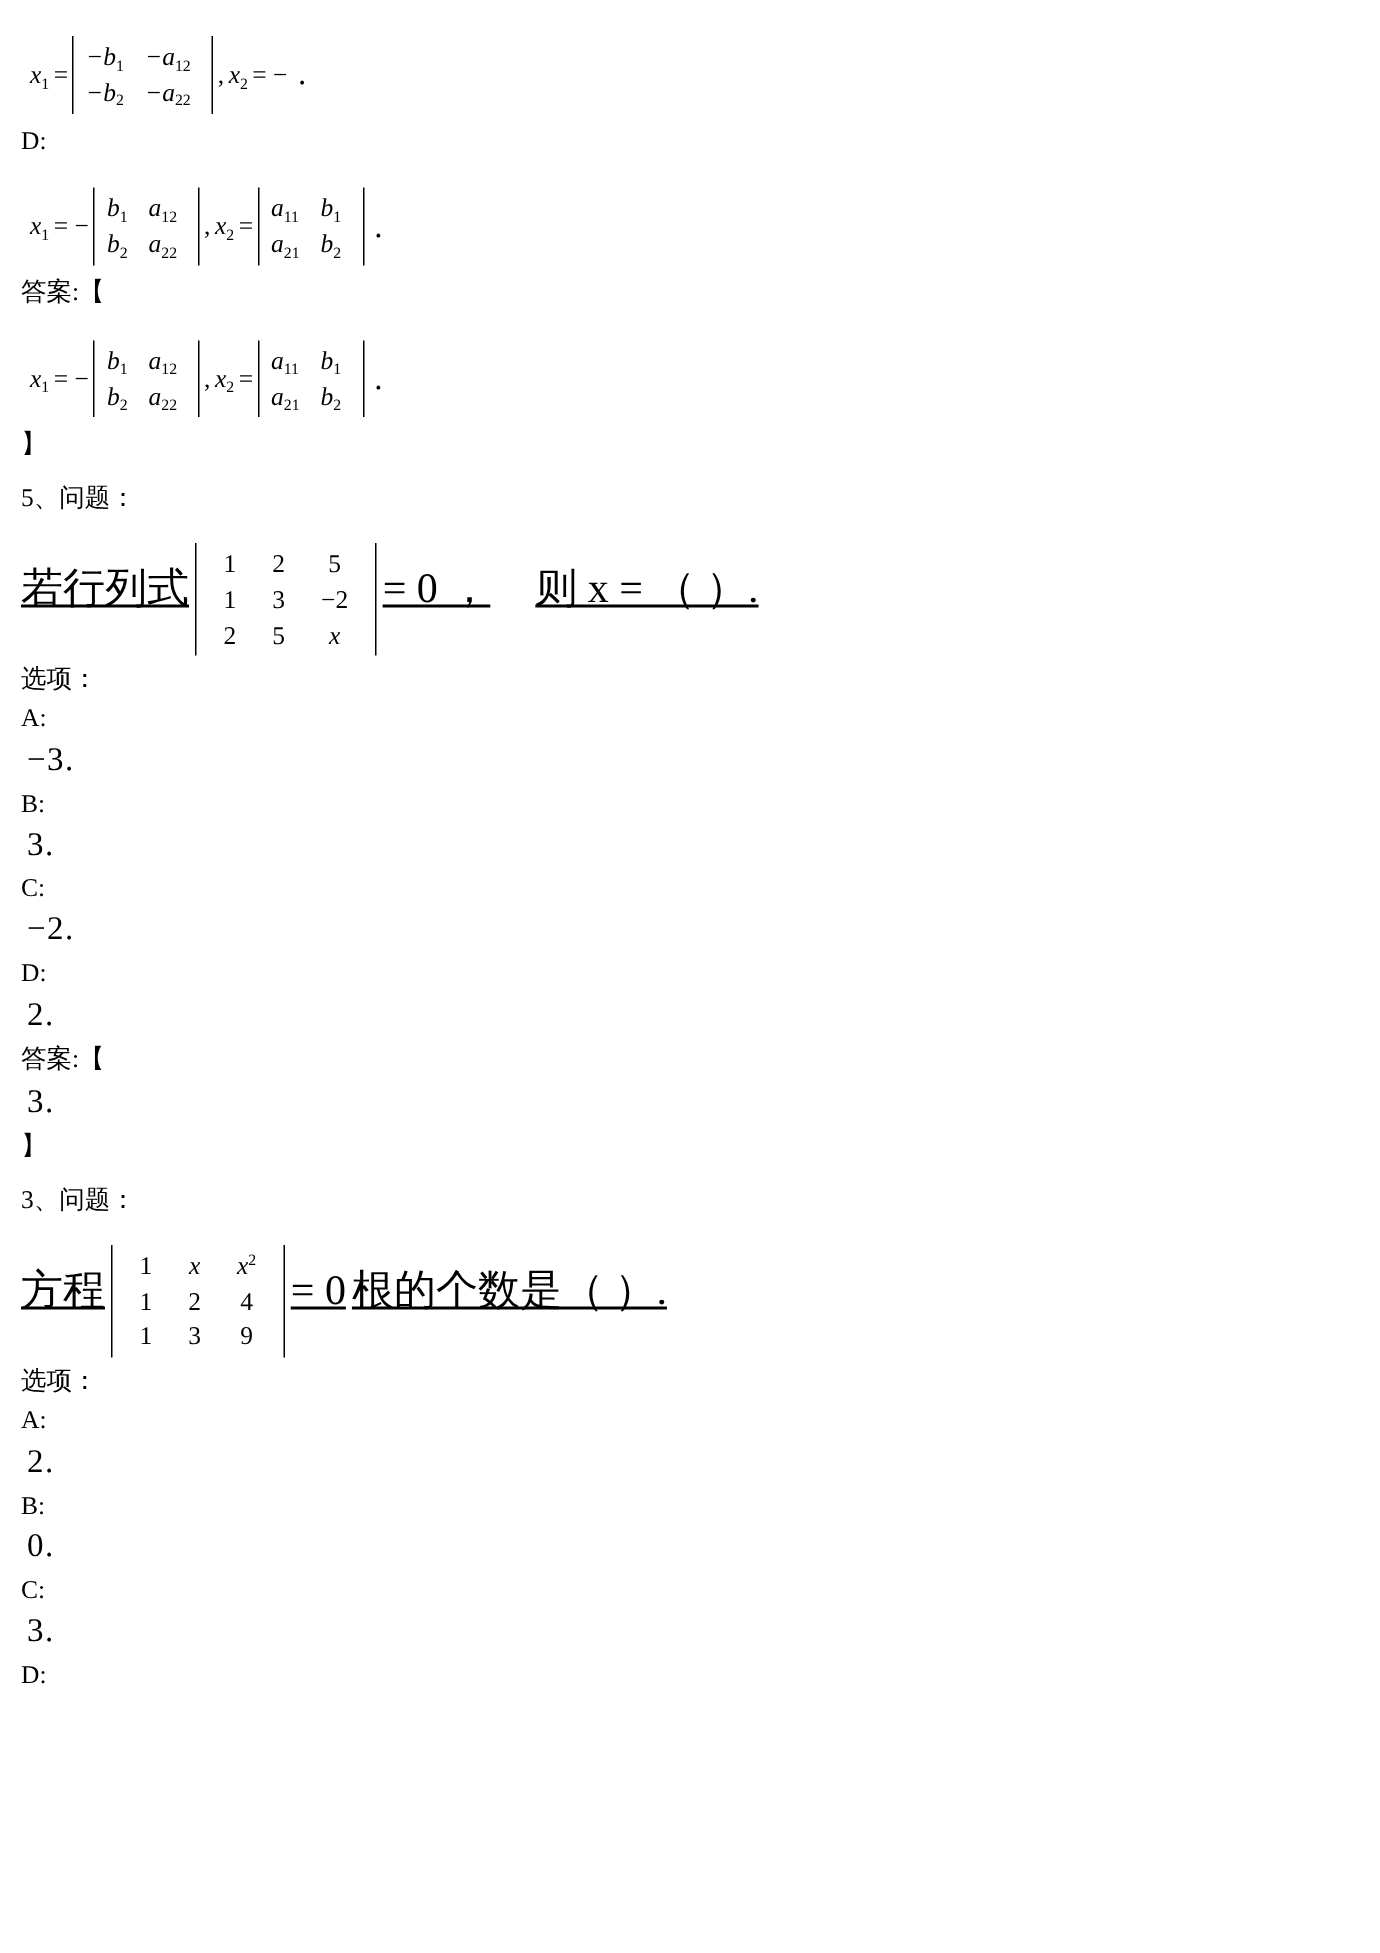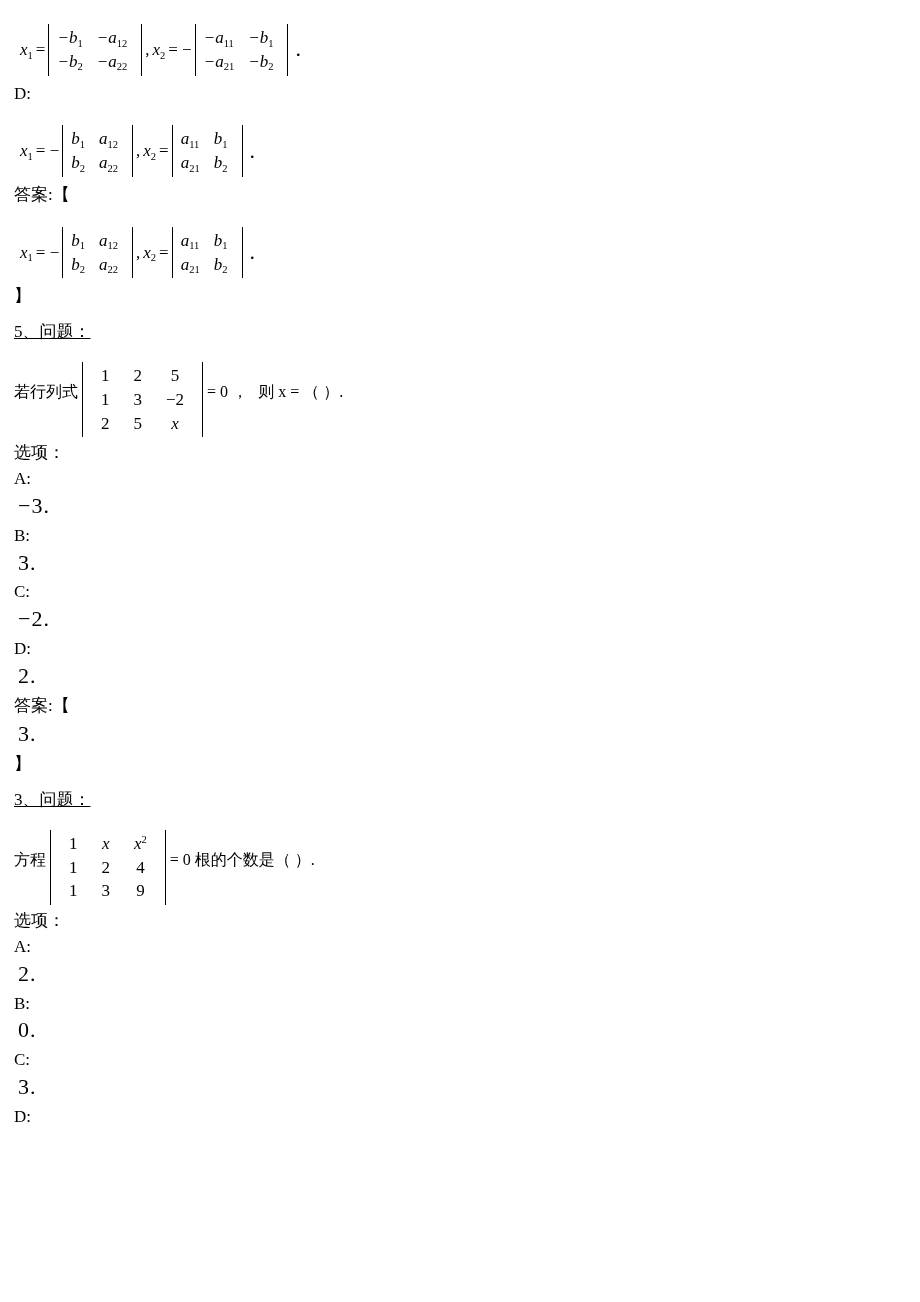--- a/index.html
+++ b/index.html
@@ -12,24 +12,24 @@
   .sup{font-size:0.62em;position:relative;top:-0.55em;font-style:normal;}
   .eq{display:inline-flex;align-items:center;gap:3px;vertical-align:middle;}
   .punct{font-style:normal;font-size:22px;padding-left:4px;}
   .mat{display:inline-flex;align-items:center;font-family:Liberation Serif, serif;}
   .bar{border-left:1.5px solid #000;border-right:1.5px solid #000;display:inline-block;padding:2px 4px;}
   .bar3{border-left:1.5px solid #000;border-right:1.5px solid #000;display:inline-block;padding:2px 6px;}
   table.mgrid{border-collapse:collapse;}
   table.mgrid td{padding:0 10px 0 4px;text-align:left;font-style:italic;white-space:nowrap;}
   table.mgrid.num td{font-style:normal;text-align:center;padding:0 12px;}
   .ansval{font-family:"Times New Roman",serif;font-size:22px;padding-left:4px;letter-spacing:1px;}
-  .qline{margin-top:12px;margin-bottom:2px;text-decoration:underline;}
+  .qline{margin-top:12px;margin-bottom:2px;}
   .optlbl{margin:2px 0 0 0;}
   .qrow{display:flex;align-items:center;gap:4px;margin:4px 0;}
-  .qtxt{font-family:"SimSun","Songti SC",serif;font-size:16px;}
+  .qtxt{font-family:"SimSun","Songti SC",serif;font-size:28px;text-decoration:underline;}
   .mrow{margin:6px 0 6px 6px;}
 </style>
 </head>
 <body>
 
 <div class="mrow">
   <span class="eq math">
     <span><span>x</span><span class="sub">1</span></span>
     <span class="rm"> = </span>
     <span class="mat">
@@ -44,36 +44,20 @@
                 <td><span>−b</span><span class="sub">2</span></td>
                 <td><span>−a</span><span class="sub">22</span></td>
               </tr>
     </tbody>
           </table>
         </span>
       </span>
     <span class="rm">, </span>
     <span><span>x</span><span class="sub">2</span></span>
     <span class="rm"> = − </span>
-    <span class="mat">
-        <span class="bar">
-          <table class="mgrid">
-      <tbody>
-              <tr>
-                <td><span>−a</span><span class="sub">11</span></td>
-                <td><span>−b</span><span class="sub">1</span></td>
-              </tr>
-      <tr>
-                <td><span>−a</span><span class="sub">21</span></td>
-                <td><span>−b</span><span class="sub">2</span></td>
-              </tr>
-    </tbody>
-          </table>
-        </span>
-      </span>
     <span class="punct">.</span>
   </span>
 </div>
 
 <div class="blk optlbl lbl">D:</div>
 
 <div class="mrow">
   <span class="eq math">
     <span><span>x</span><span class="sub">1</span></span>
     <span class="rm"> = − </span>
@@ -181,21 +165,21 @@
     <tr>
               <td>2</td>
               <td>5</td>
               <td style="font-style:italic">x</td>
             </tr>
   </tbody>
         </table>
       </span>
     </span>
   <span class="qtxt"> = 0 ，</span>
-  <span class="qtxt" style="margin-left:6px">则 x = （    ）.</span>
+  <span class="qtxt" style="margin-left:26px">则 x = （    ）.</span>
 </div>
 <div class="blk lbl">选项：</div>
 <div class="blk lbl optlbl">A:</div>
 <div class="ansval">−3.</div>
 <div class="blk lbl optlbl">B:</div>
 <div class="ansval">3.</div>
 <div class="blk lbl optlbl">C:</div>
 <div class="ansval">−2.</div>
 <div class="blk lbl optlbl">D:</div>
 <div class="ansval">2.</div>

